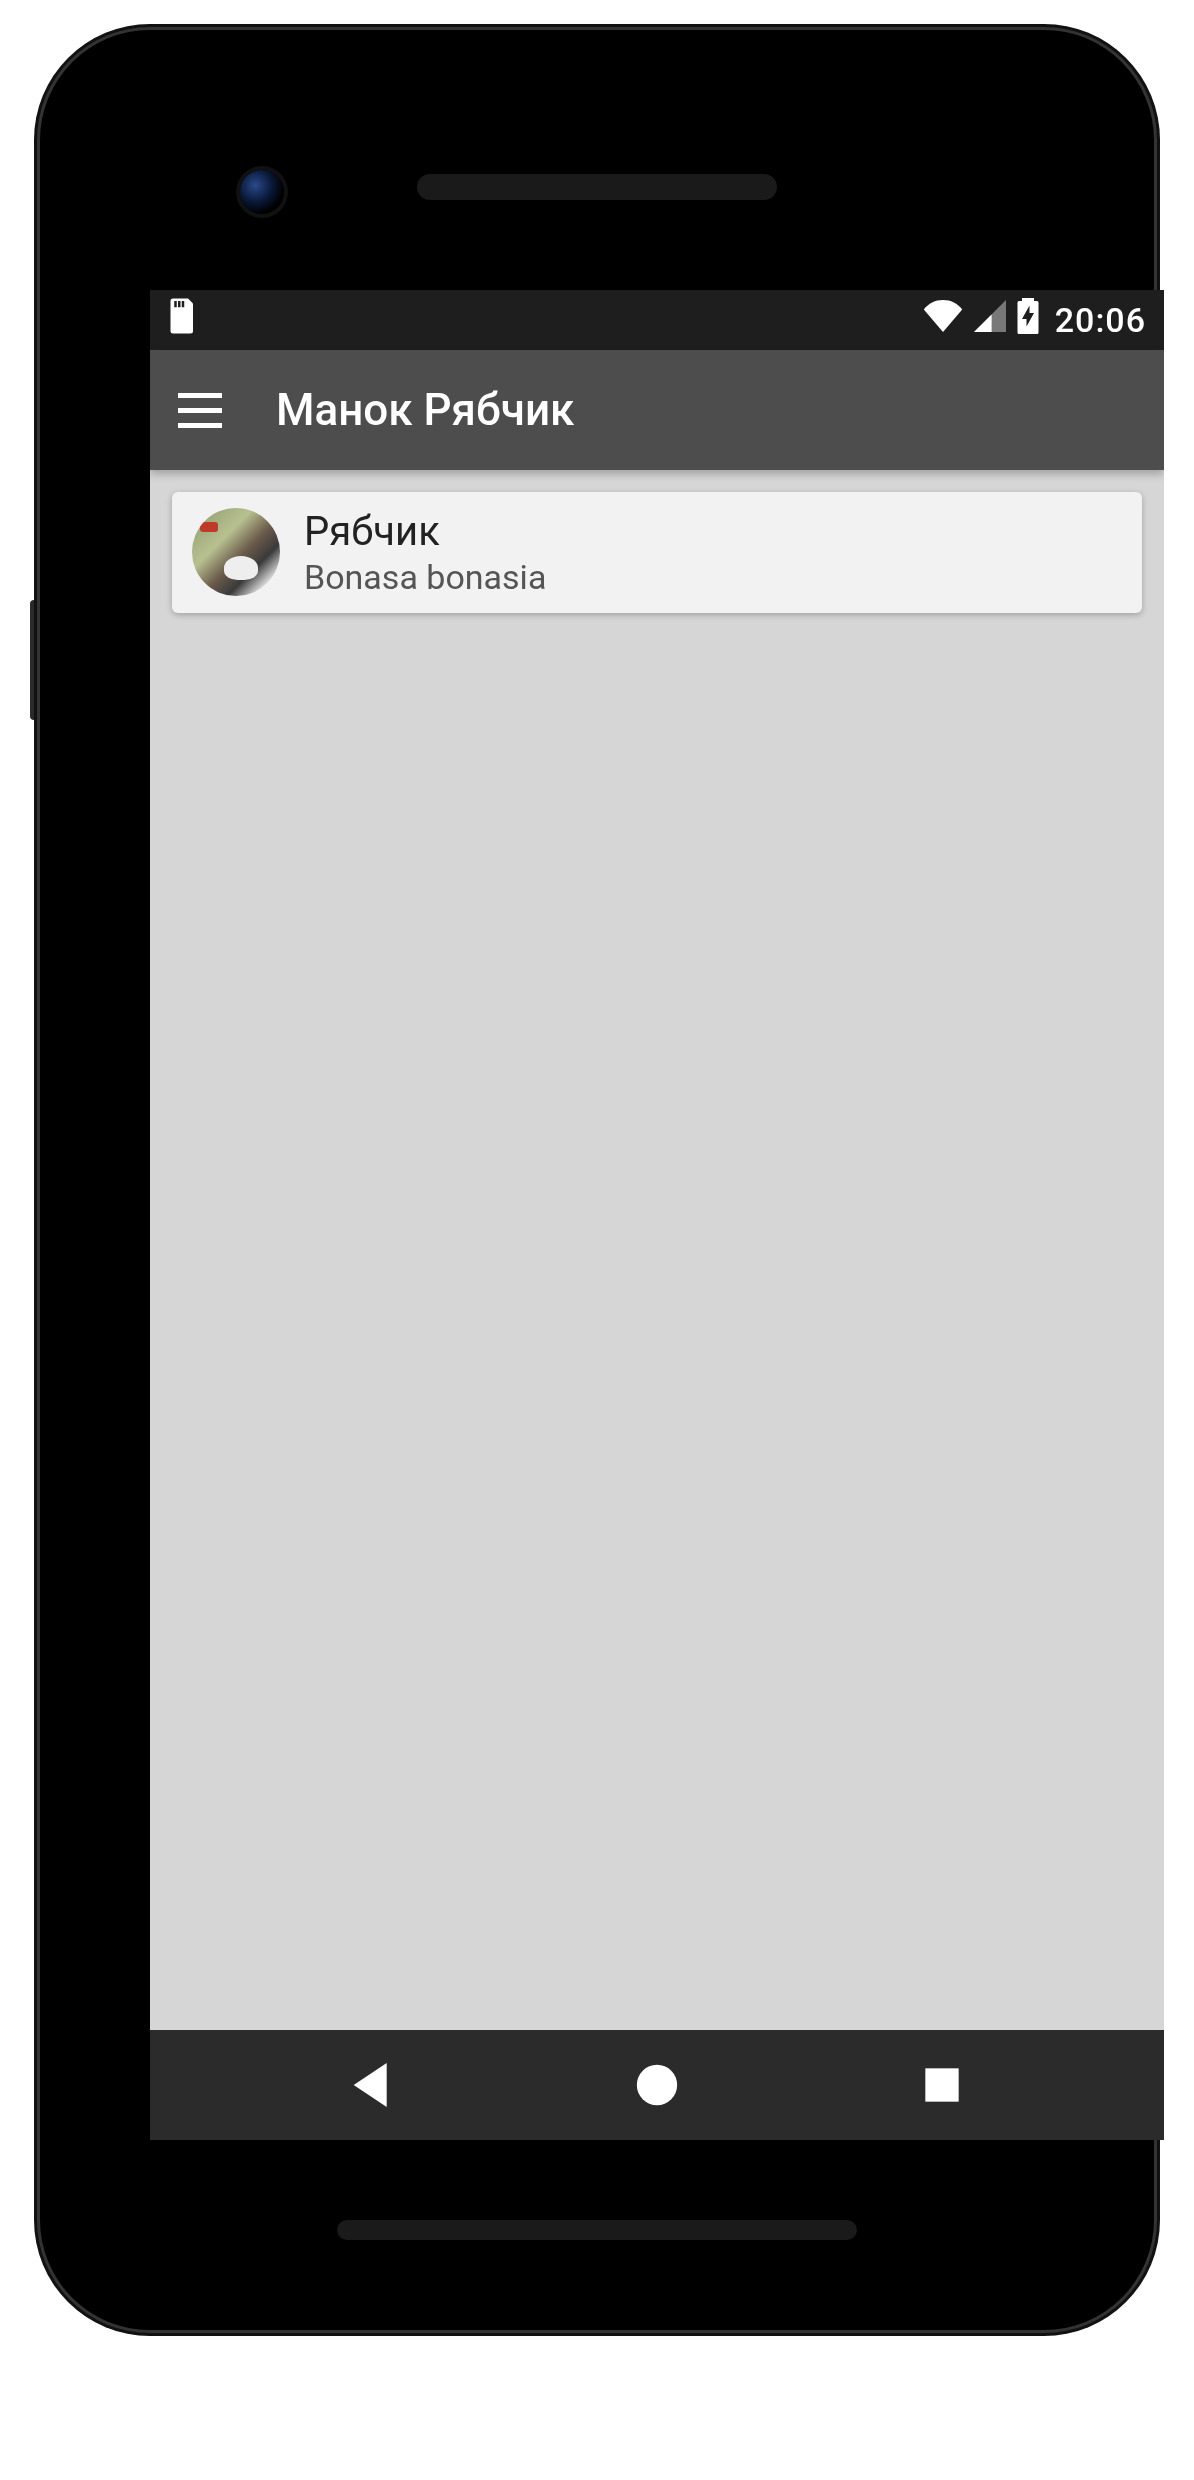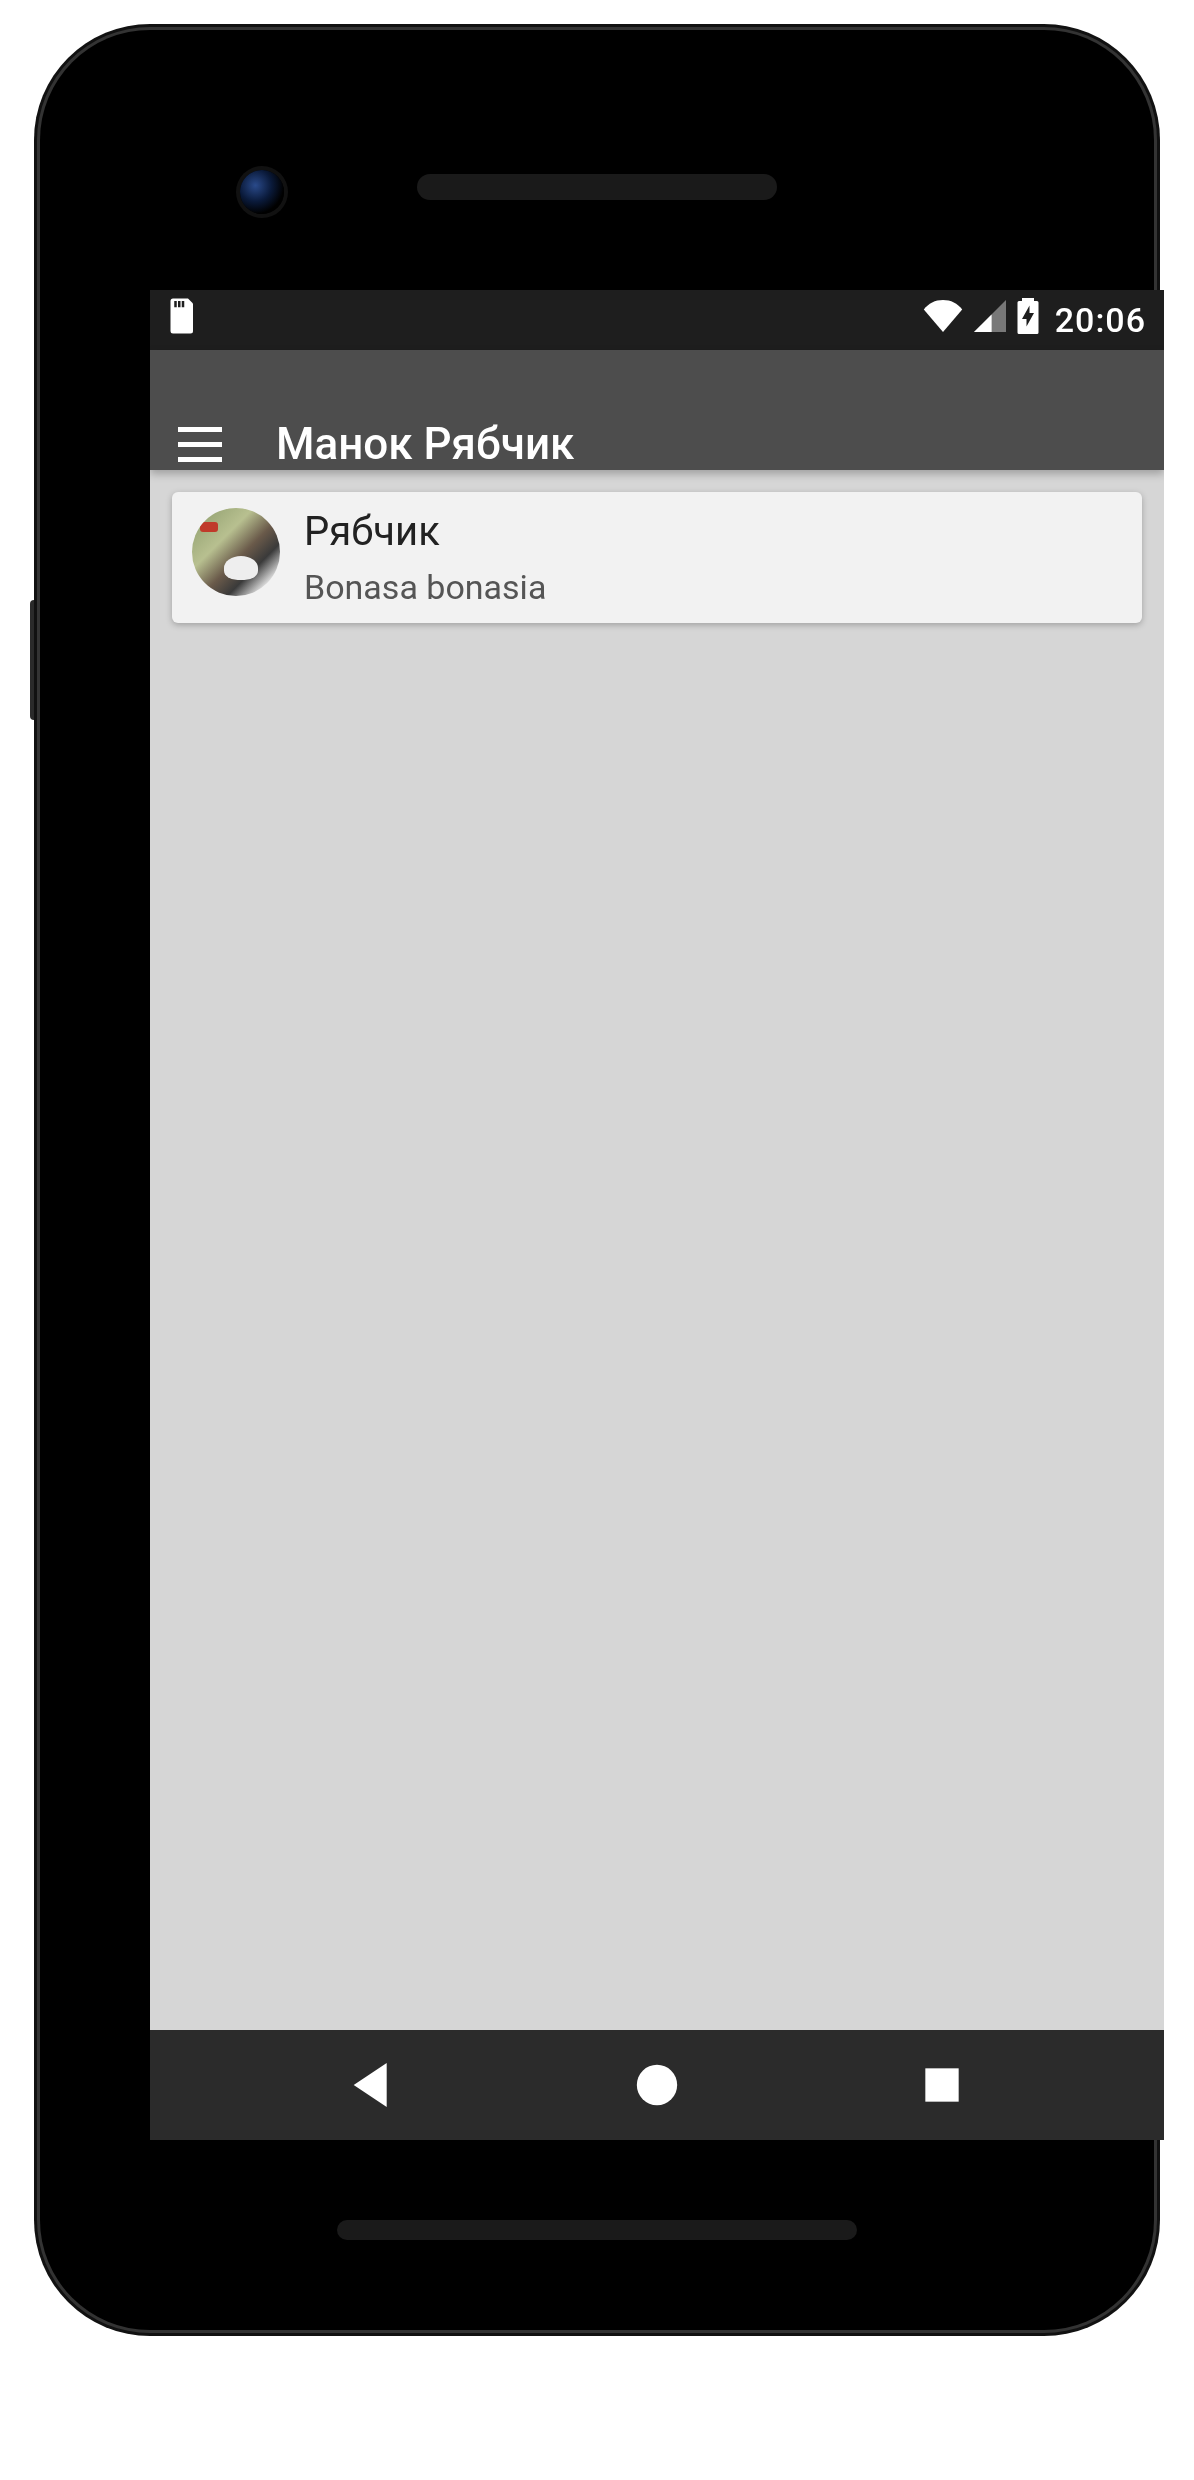--- a/index.html
+++ b/index.html
@@ -100,21 +100,21 @@
   .status-spacer { flex: 1; }
   .status-right { display:flex; align-items:center; gap:10px; }
   .clock { font-weight: 500; letter-spacing: 1px; margin-left: 6px; }
 
   
   .app-bar {
     height: 120px;
     background: #4d4d4d;
     color: #fff;
     display: flex;
-    align-items: flex-end;
+    align-items: center;
     padding: 0 24px;
     box-shadow: 0 4px 8px rgba(0,0,0,0.25);
     position: relative;
     z-index: 2;
   }
   .hamburger {
     width: 52px;
     height: 52px;
     display: flex;
     flex-direction: column;
@@ -169,21 +169,21 @@
   .avatar::after{
     content:"";
     position:absolute;
     right:22px; bottom:16px;
     width:34px; height:24px;
     background:#eee;
     border-radius:50% 50% 40% 40%;
   }
   .card-text { display:flex; flex-direction:column; }
   .card-title { font-size: 40px; color:#222; }
-  .card-sub { font-size: 34px; color:#555; margin-top: 12px; }
+  .card-sub { font-size: 34px; color:#555; margin-top: 2px; }
 
   
   .nav-bar {
     position: absolute;
     left: 0; right: 0; bottom: 0;
     height: 110px;
     background: #2b2b2b;
     display: flex;
     align-items: center;
     justify-content: space-around;

